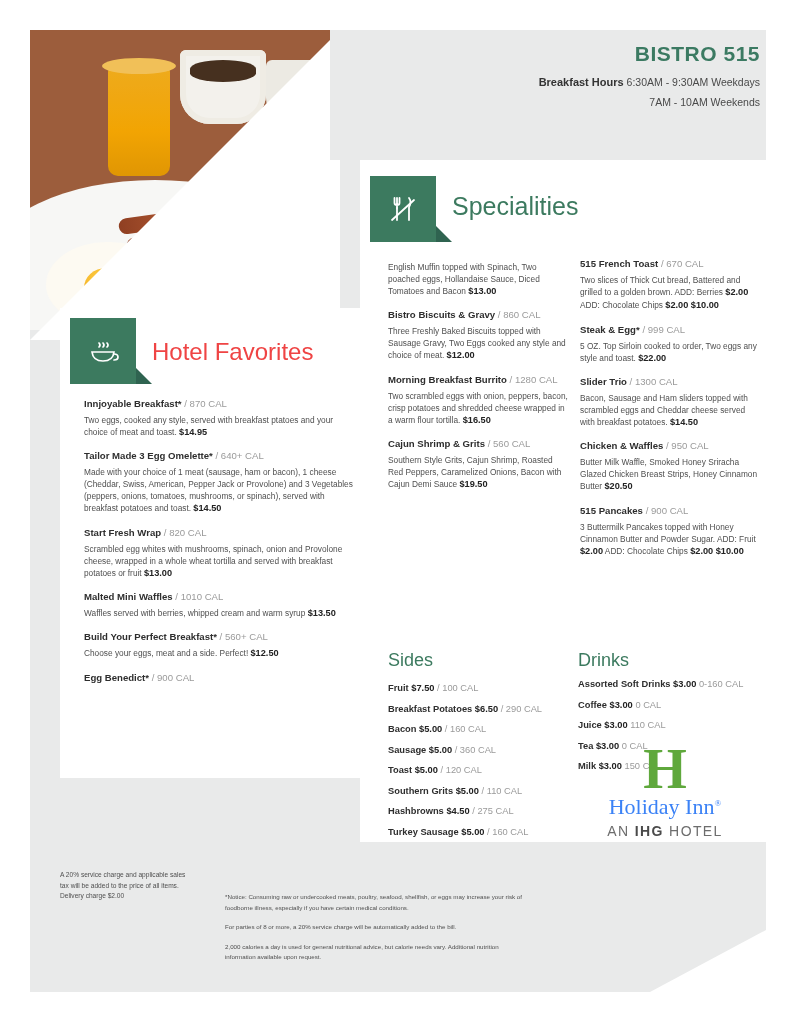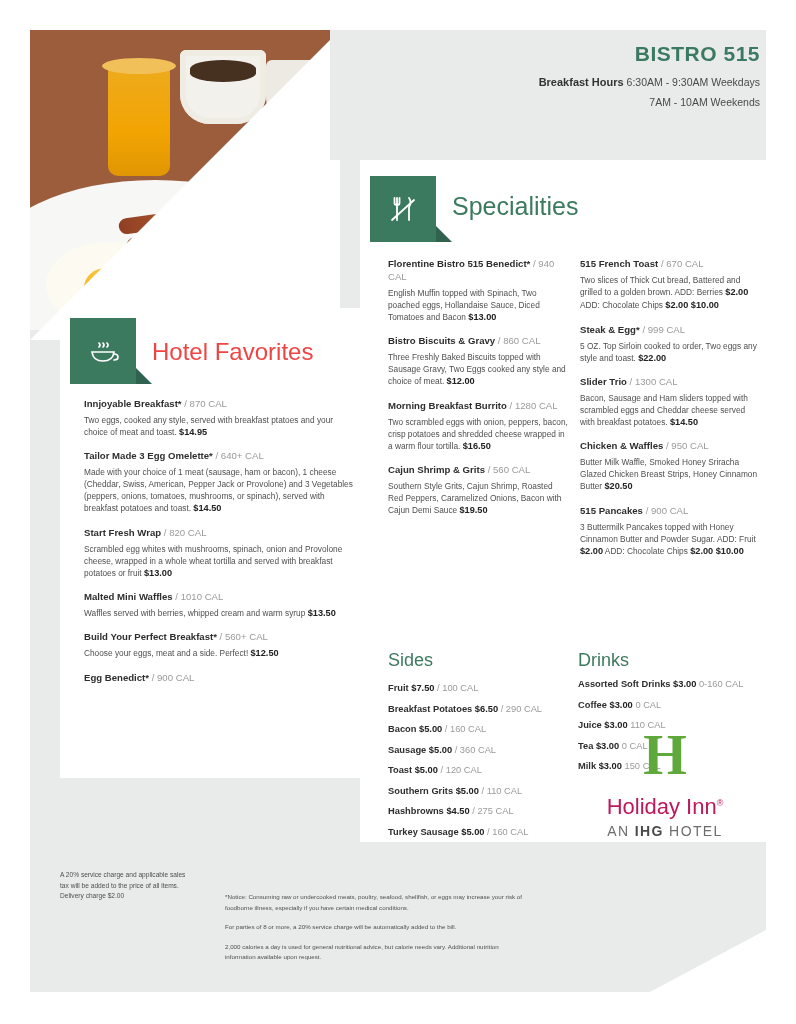--- a/index.html
+++ b/index.html
@@ -199,22 +199,22 @@
   .notice p { margin:0 0 9px 0; }
 
   .logo {
     position:absolute; right:46px; bottom:52px; width:170px; text-align:center;
   }
   .logo .hmark {
     font-family:"Liberation Serif", serif;
     font-size:56px; color:#5fa83c; line-height:.9; font-weight:bold;
   }
   .logo .hname {
-    font-size:22px; color:#be185d; margin-top:14px;
-    font-family:Liberation Sans, sans-serif;
+    font-size:22px; color:#3b82f6; margin-top:0;
+    font-family:Liberation Serif, serif;
   }
   .logo .hname sup { font-size:9px; vertical-align:super; }
   .logo .hsub {
     font-size:14px; color:#6d6d6d; letter-spacing:1.4px; margin-top:3px;
   }
   .logo .hsub b { color:#4a4a4a; }
 </style>
 </head>
 <body>
 
@@ -254,21 +254,20 @@
           <path d="M21 4 Q24 8 21 13 L21 26"></path>
           <path d="M4 26 L26 6"></path>
         </g>
       </svg>
     </div>
   </div>
   <div class="spec-title">Specialities</div>
 
   <div class="col spec-col-a">
       <div class="item">
-        <div class="name">Florentine Bistro 515 Benedict* <span class="cal">/ 940 CAL</span></div>
         <div class="desc">English Muffin topped with Spinach, Two poached eggs, Hollandaise Sauce, Diced Tomatoes and Bacon <span class="price">$13.00</span></div>
       </div>
       <div class="item">
         <div class="name">Bistro Biscuits &amp; Gravy <span class="cal">/ 860 CAL</span></div>
         <div class="desc">Three Freshly Baked Biscuits topped with Sausage Gravy, Two Eggs cooked any style and choice of meat. <span class="price">$12.00</span></div>
       </div>
       <div class="item">
         <div class="name">Morning Breakfast Burrito <span class="cal">/ 1280 CAL</span></div>
         <div class="desc">Two scrambled eggs with onion, peppers, bacon, crisp potatoes and shredded cheese wrapped in a warm flour tortilla. <span class="price">$16.50</span></div>
       </div>

